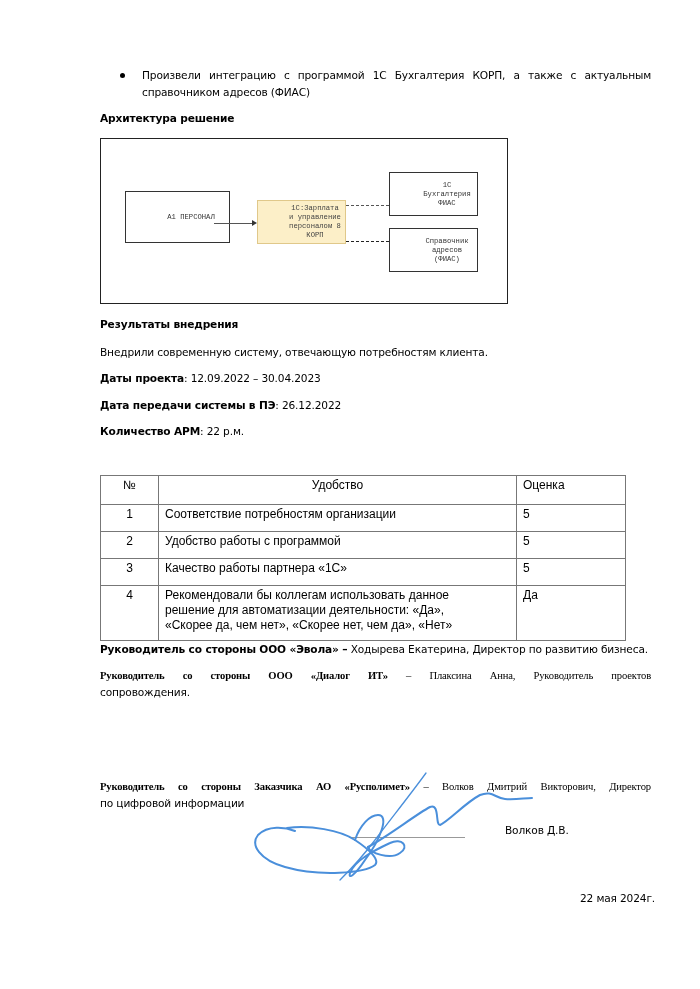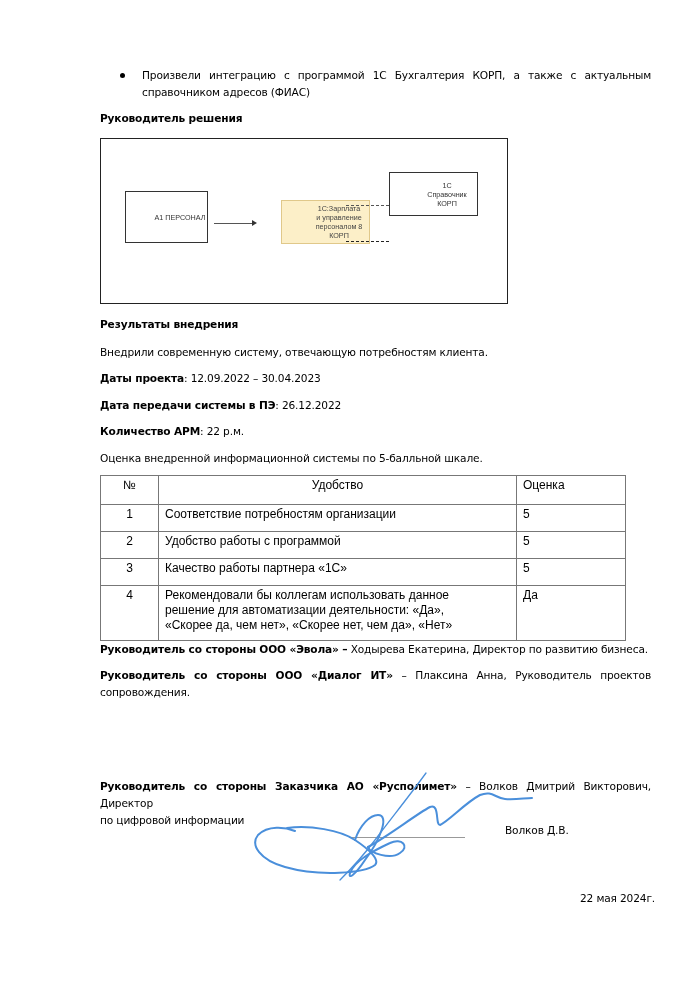--- a/index.html
+++ b/index.html
@@ -11,28 +11,28 @@
     .page { position: absolute; left: 0; top: 0; width: 700px; height: 989px; }
     .text { font-family: "DejaVu Sans", "Liberation Sans", sans-serif; font-size: 10.6px; letter-spacing: -0.15px; }
     .bullet-row { position: absolute; left: 100px; top: 67px; width: 550px; }
     .bullet-dot { position: absolute; left: 20px; top: 6px; width: 5px; height: 5px; border-radius: 50%; background: #000; }
     .bullet-text { position: absolute; left: 42px; top: 0; width: 509px; line-height: 17px; text-align: justify; text-align-last: left; }
     .bullet-text .l1 { display: block; text-align: justify; text-align-last: justify; }
     .bullet-text .l2 { display: block; }
     .heading { position: absolute; left: 100px; font-weight: bold; }
     .para { position: absolute; left: 100px; width: 551px; line-height: 17px; }
     .para b { font-weight: bold; }
-    .justify-line { display: block; text-align: justify; text-align-last: justify; }
+    .justify-line { display: block; text-align: justify; text-align-last: justify; font-family: Liberation Serif, serif; }
 
     
     .diagram { position: absolute; left: 100px; top: 138px; width: 408px; height: 166px; border: 1.3px solid #222; box-sizing: border-box; background: #fff; }
     .dbox { position: absolute; box-sizing: border-box; border: 1px solid #333; background: #fff;
             display: flex; align-items: center; justify-content: center; text-align: center;
-            font-family: Liberation Sans, sans-serif; font-size: 7.2px; line-height: 9px; color: #333; padding-left: 27px; }
-    .dbox.core { background: #fcefc8; border-color: #e0c88a; color: #444; margin-left: 24px; }
+            font-family: Liberation Mono, monospace; font-size: 7.2px; line-height: 9px; color: #333; padding-left: 27px; }
+    .dbox.core { background: #fcefc8; border-color: #e0c88a; color: #444; }
     .arrow-line { position: absolute; height: 1px; background: #555; }
     .arrow-head { position: absolute; width: 0; height: 0; border-top: 3px solid transparent; border-bottom: 3px solid transparent; border-left: 5px solid #333; }
     .dash-line { position: absolute; height: 0; border-top: 1px dashed #555; }
 
     
     .rating-table { position: absolute; left: 100px; top: 475px; width: 526px; border-collapse: collapse;
                     font-family: "Liberation Sans", sans-serif; font-size: 12px; }
     .rating-table td, .rating-table th { border: 1px solid #777; vertical-align: top; font-weight: normal; padding: 2px 6px 4px 6px; line-height: 15px; }
     .rating-table th { height: 22px; }
     .rating-table .c-num { width: 45px; text-align: center; }
@@ -55,60 +55,65 @@
 <div class="page">
 
   <div class="bullet-row text">
     <span class="bullet-dot"></span>
     <div class="bullet-text">
       <span class="l1">Произвели интеграцию с программой 1С Бухгалтерия КОРП, а также с актуальным</span>
       <span class="l2">справочником адресов (ФИАС)</span>
     </div>
   </div>
 
-  <div class="heading text" style="top:112px;">Руководитель решения</div>
+  <div class="heading text" style="top:112px;">Архитектура решение</div>
 
   <div class="diagram">
-    <div class="dbox" style="left:24px; top:52px; width:83px; height:52px;">
+    <div class="dbox" style="left:24px; top:52px; width:105px; height:52px;">
       <span>А1 ПЕРСОНАЛ</span>
     </div>
     <div class="arrow-line" style="left:113px; top:84px; width:40px;"></div>
     <div class="arrow-head" style="left:151px; top:81px;"></div>
 
     <div class="dbox core" style="left:156px; top:61px; width:89px; height:44px;">
       <div>
         <div>1С:Зарплата</div>
         <div>и управление</div>
         <div>персоналом 8 КОРП</div>
       </div>
     </div>
 
     <div class="dash-line" style="left:245px; top:66px; width:43px;"></div>
     <div class="dash-line" style="left:245px; top:102px; width:43px; border-top-color:#222;"></div>
 
     <div class="dbox" style="left:288px; top:33px; width:89px; height:44px;">
       <div>
         <div>1С</div>
-        <div>Справочник КОРП</div>
+        <div>Бухгалтерия ФИАС</div>
+      </div>
+    </div>
+    <div class="dbox" style="left:288px; top:89px; width:89px; height:44px;">
+      <div>
+        <div>Справочник адресов</div>
+        <div>(ФИАС)</div>
       </div>
     </div>
   </div>
 
   <div class="heading text" style="top:318px;">Результаты внедрения</div>
   <div class="para text" style="top:344px;">Внедрили современную систему, отвечающую потребностям клиента.</div>
   <div class="para text" style="top:370px;">
     <b>Даты проекта</b><span>: 12.09.2022 – 30.04.2023</span>
   </div>
   <div class="para text" style="top:397px;">
     <b>Дата передачи системы в ПЭ</b><span>: 26.12.2022</span>
   </div>
   <div class="para text" style="top:423px;">
     <b>Количество АРМ</b><span>: 22 р.м.</span>
   </div>
-  <div class="para text" style="top:450px;">Оценка внедренной информационной системы по 5-балльной шкале.</div>
 
   <table class="rating-table">
     <tbody>
         <tr>
       <th class="c-num">№</th>
       <th class="c-param c-head-param">Удобство</th>
       <th class="c-score">Оценка</th>
     </tr>
     <tr class="row">
       <td class="c-num">1</td>

